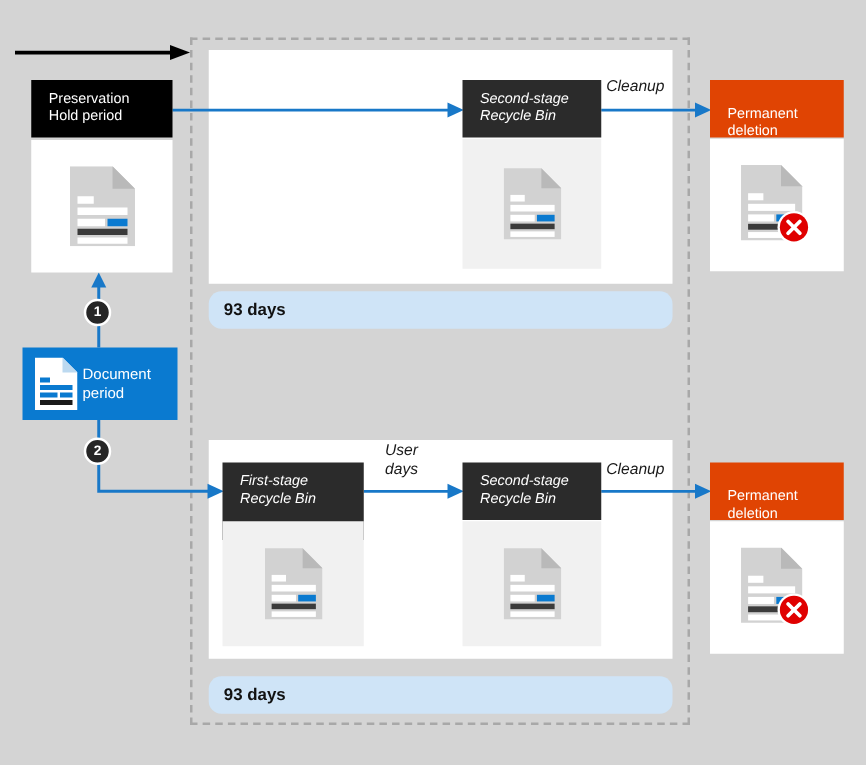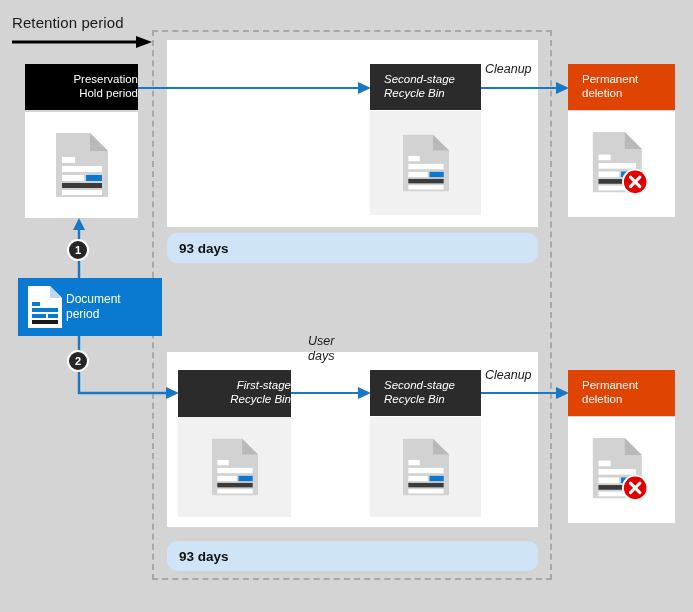--- a/index.html
+++ b/index.html
@@ -81,35 +81,34 @@
     box-sizing: border-box;
     font-style: italic;
   }
   .black-box {
     background: #000000;
     color: #ffffff;
     font-size: 11.5px;
     line-height: 14px;
     padding: 8px 0 8px 14px;
     box-sizing: border-box;
-    text-align: right;
   }
   .orange-box {
     background: #e04403;
     color: #ffffff;
     font-size: 11.5px;
     line-height: 14px;
-    padding: 8px 0 8px 14px;
+    padding: 20px 0 8px 14px;
     box-sizing: border-box;
   }
 
   #phl-box   { left: 25px;  top: 64px;  width: 113px; height: 46px; }
   #ssrb1-box { left: 370px; top: 64px;  width: 111px; height: 46px; }
   #perm1-box { left: 568px; top: 64px;  width: 107px; height: 46px; }
-  #fsrb-box  { left: 178px; top: 370px; width: 113px; height: 62px; text-align: right; }
+  #fsrb-box  { left: 178px; top: 370px; width: 113px; height: 62px; }
   #ssrb2-box { left: 370px; top: 370px; width: 111px; height: 46px; }
   #perm2-box { left: 568px; top: 370px; width: 107px; height: 46px; }
 
   
   .thumb-frame {
     display: flex;
     align-items: center;
     justify-content: center;
   }
   .frame-white { background: #ffffff; }
@@ -119,21 +118,21 @@
   #ssrb1-thumb { left: 370px; top: 111px; width: 111px; height: 104px; }
   #perm1-thumb { left: 568px; top: 111px; width: 107px; height: 106px; }
   #fsrb-thumb  { left: 178px; top: 417px; width: 113px; height: 100px; }
   #ssrb2-thumb { left: 370px; top: 417px; width: 111px; height: 100px; }
   #perm2-thumb { left: 568px; top: 417px; width: 107px; height: 106px; }
 
   
   #doclib-box {
     left: 18px;
     top: 278px;
-    width: 144px;
+    width: 124px;
     height: 58px;
     background: #0a7ad0;
     display: flex;
     align-items: center;
   }
   #doclib-label {
     color: #ffffff;
     font-size: 12px;
     line-height: 15px;
     margin-left: 4px;
@@ -159,35 +158,34 @@
 
   
   .conn-label {
     font-size: 12.5px;
     color: #1a1a1a;
     white-space: nowrap;
     font-style: italic;
   }
   #label-cleanup-top    { left: 485px; top: 62px; }
   #label-cleanup-bottom { left: 485px; top: 368px; }
-  #label-userpurge      { left: 308px; top: 334px; text-align: center; line-height: 15px; }
+  #label-userpurge      { left: 308px; top: 353px; text-align: center; line-height: 15px; }
 
   
   #wires {
     left: 0; top: 0;
     width: 693px; height: 612px;
     pointer-events: none;
   }
 </style>
 </head>
 <body>
 
 <div id="stage">
 
-  <div class="abs" id="retention-label">Retention period</div>
 
   <svg class="abs" id="retention-arrow" viewBox="0 0 140 12">
     <line x1="0" y1="6" x2="126" y2="6" stroke="#000000" stroke-width="3"></line>
     <polygon points="124,0 140,6 124,12" fill="#000000"></polygon>
   </svg>
 
   <div class="abs" id="retention-box"></div>
 
   <div class="abs panel" id="panel-top"></div>
   <div class="abs panel" id="panel-bottom"></div>

